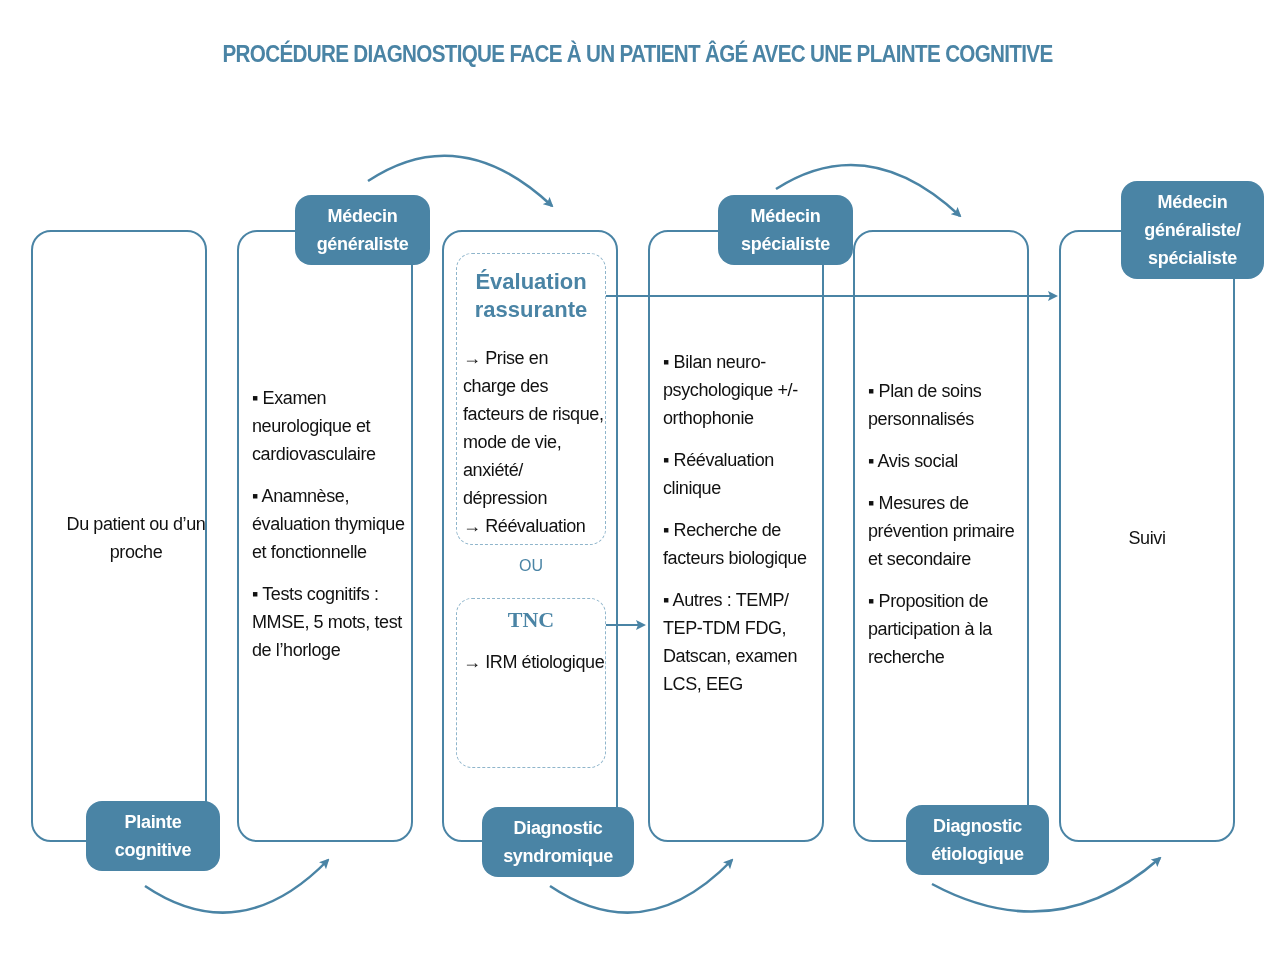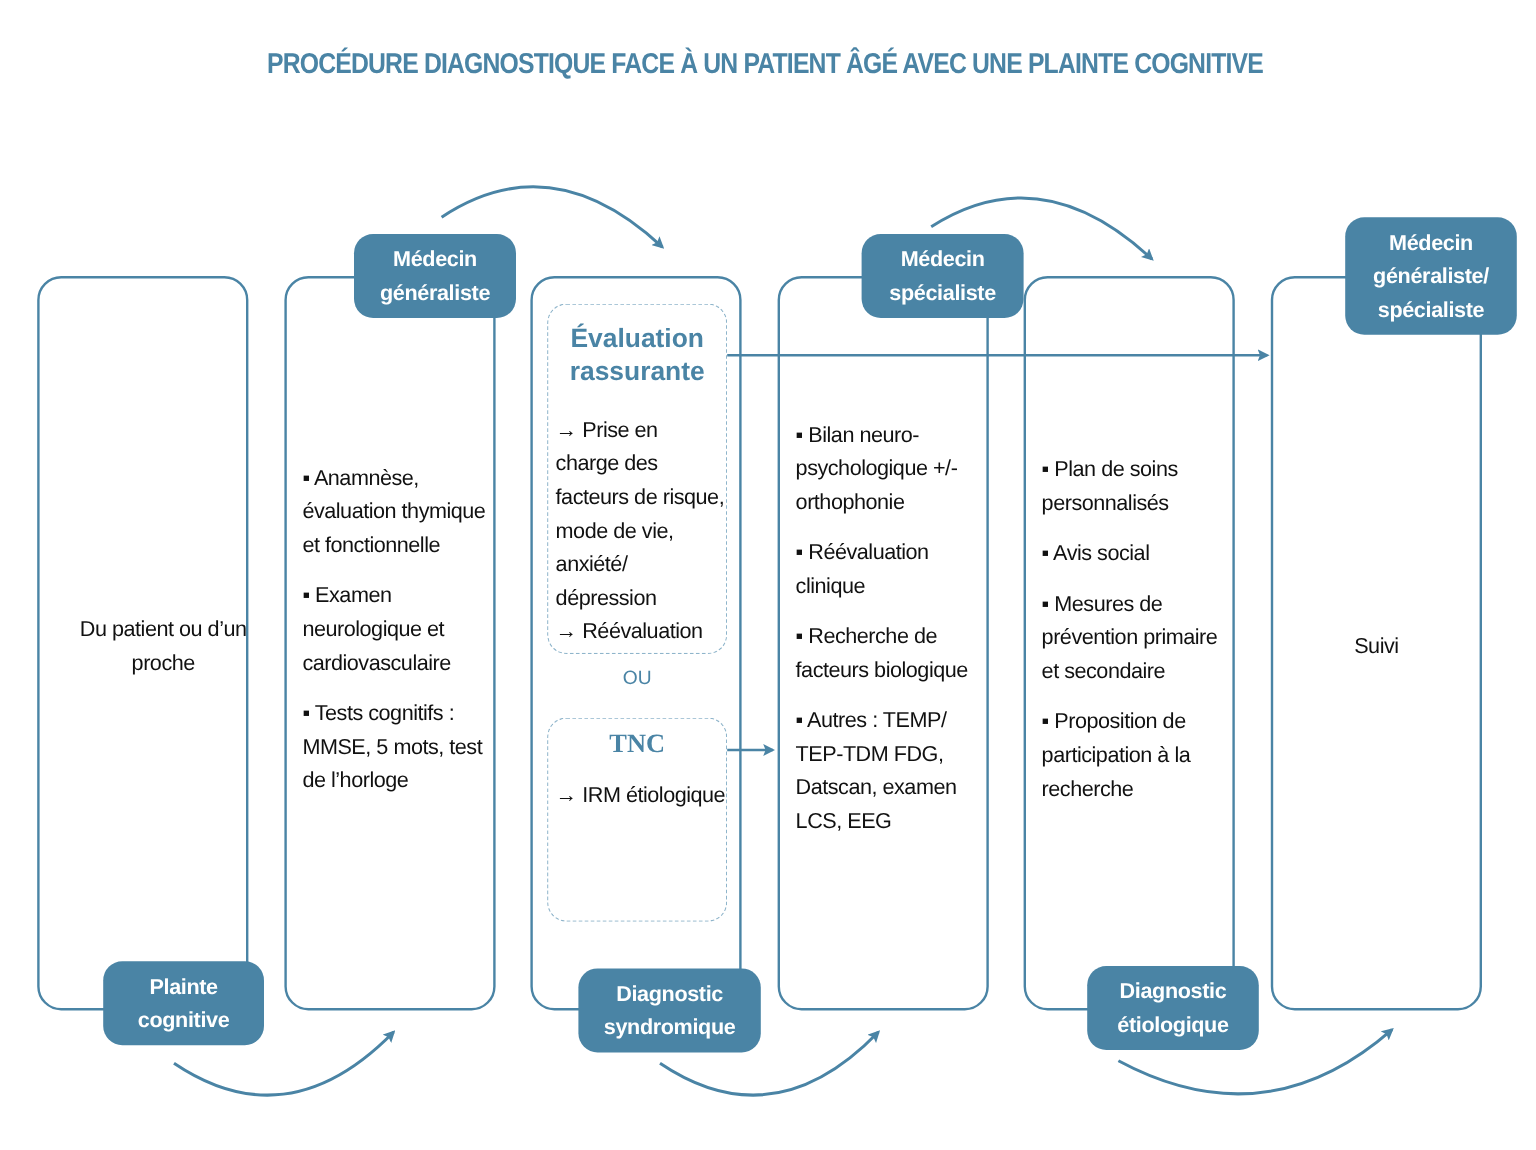--- a/index.html
+++ b/index.html
@@ -29,22 +29,22 @@
 
 <div class="col" style="left:31px;"></div>
 <div class="txt center" style="left:45px; top:510px; width:150px;margin-left:16px;">
   <span>Du patient ou d’un proche</span>
 </div>
 <div class="tag" style="left:86px; top:801px; width:134px; height:70px;">Plainte cognitive</div>
 
 <div class="col" style="left:237px;"></div>
 <div class="tag" style="left:295px; top:195px; width:135px; height:70px;">Médecin généraliste</div>
 <div class="txt" style="left:252px; top:384px; width:155px;">
+  <p>▪ Examen neurologique et cardiovasculaire</p>
   <p>▪ Anamnèse, évaluation thymique et fonctionnelle</p>
-  <p>▪ Examen neurologique et cardiovasculaire</p>
   <p>▪ Tests cognitifs : MMSE, 5 mots, test de l’horloge</p>
 </div>
 
 <div class="col" style="left:442px;"></div>
 <div class="dash" style="left:456px; top:253px; width:150px; height:292px;">
   <div class="dash-title" style="margin-top:14px;">Évaluation rassurante</div>
   <div class="txt" style="position:relative; left:6px; top:20px; width:142px;">
     <div>→ Prise en charge des facteurs de risque, mode de vie, anxiété/ dépression</div>
     <div>→ Réévaluation</div>
   </div>

